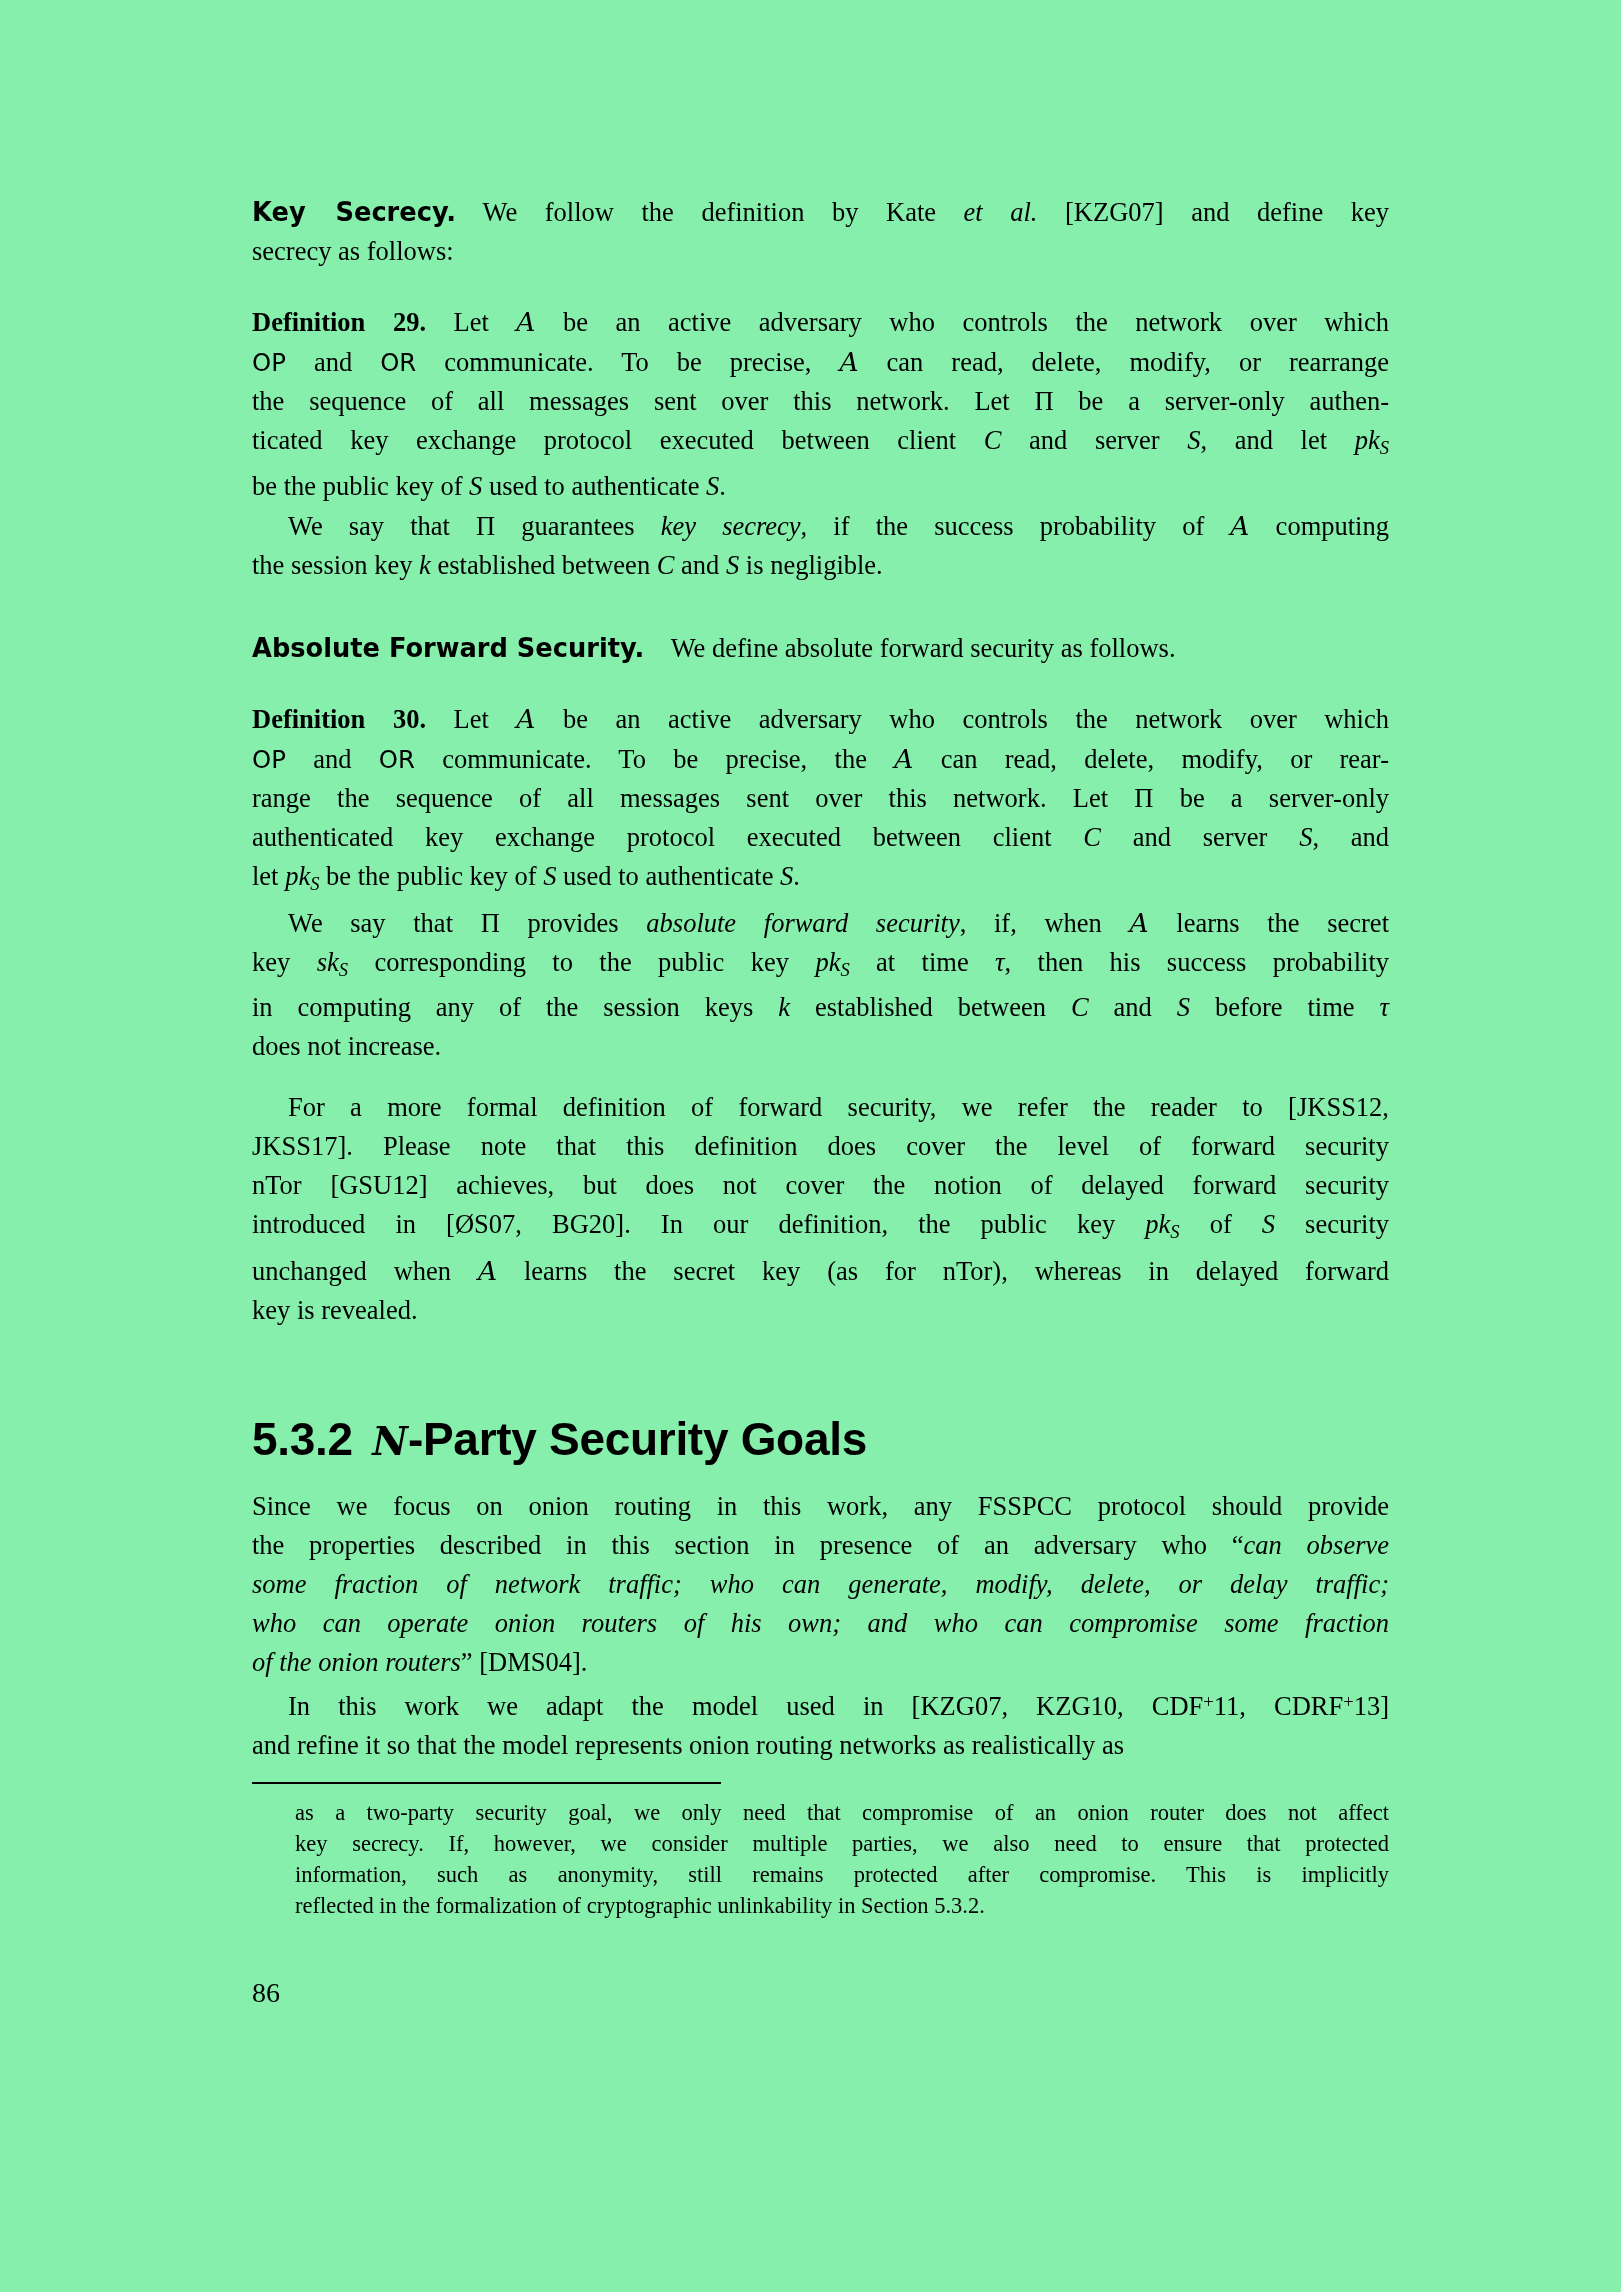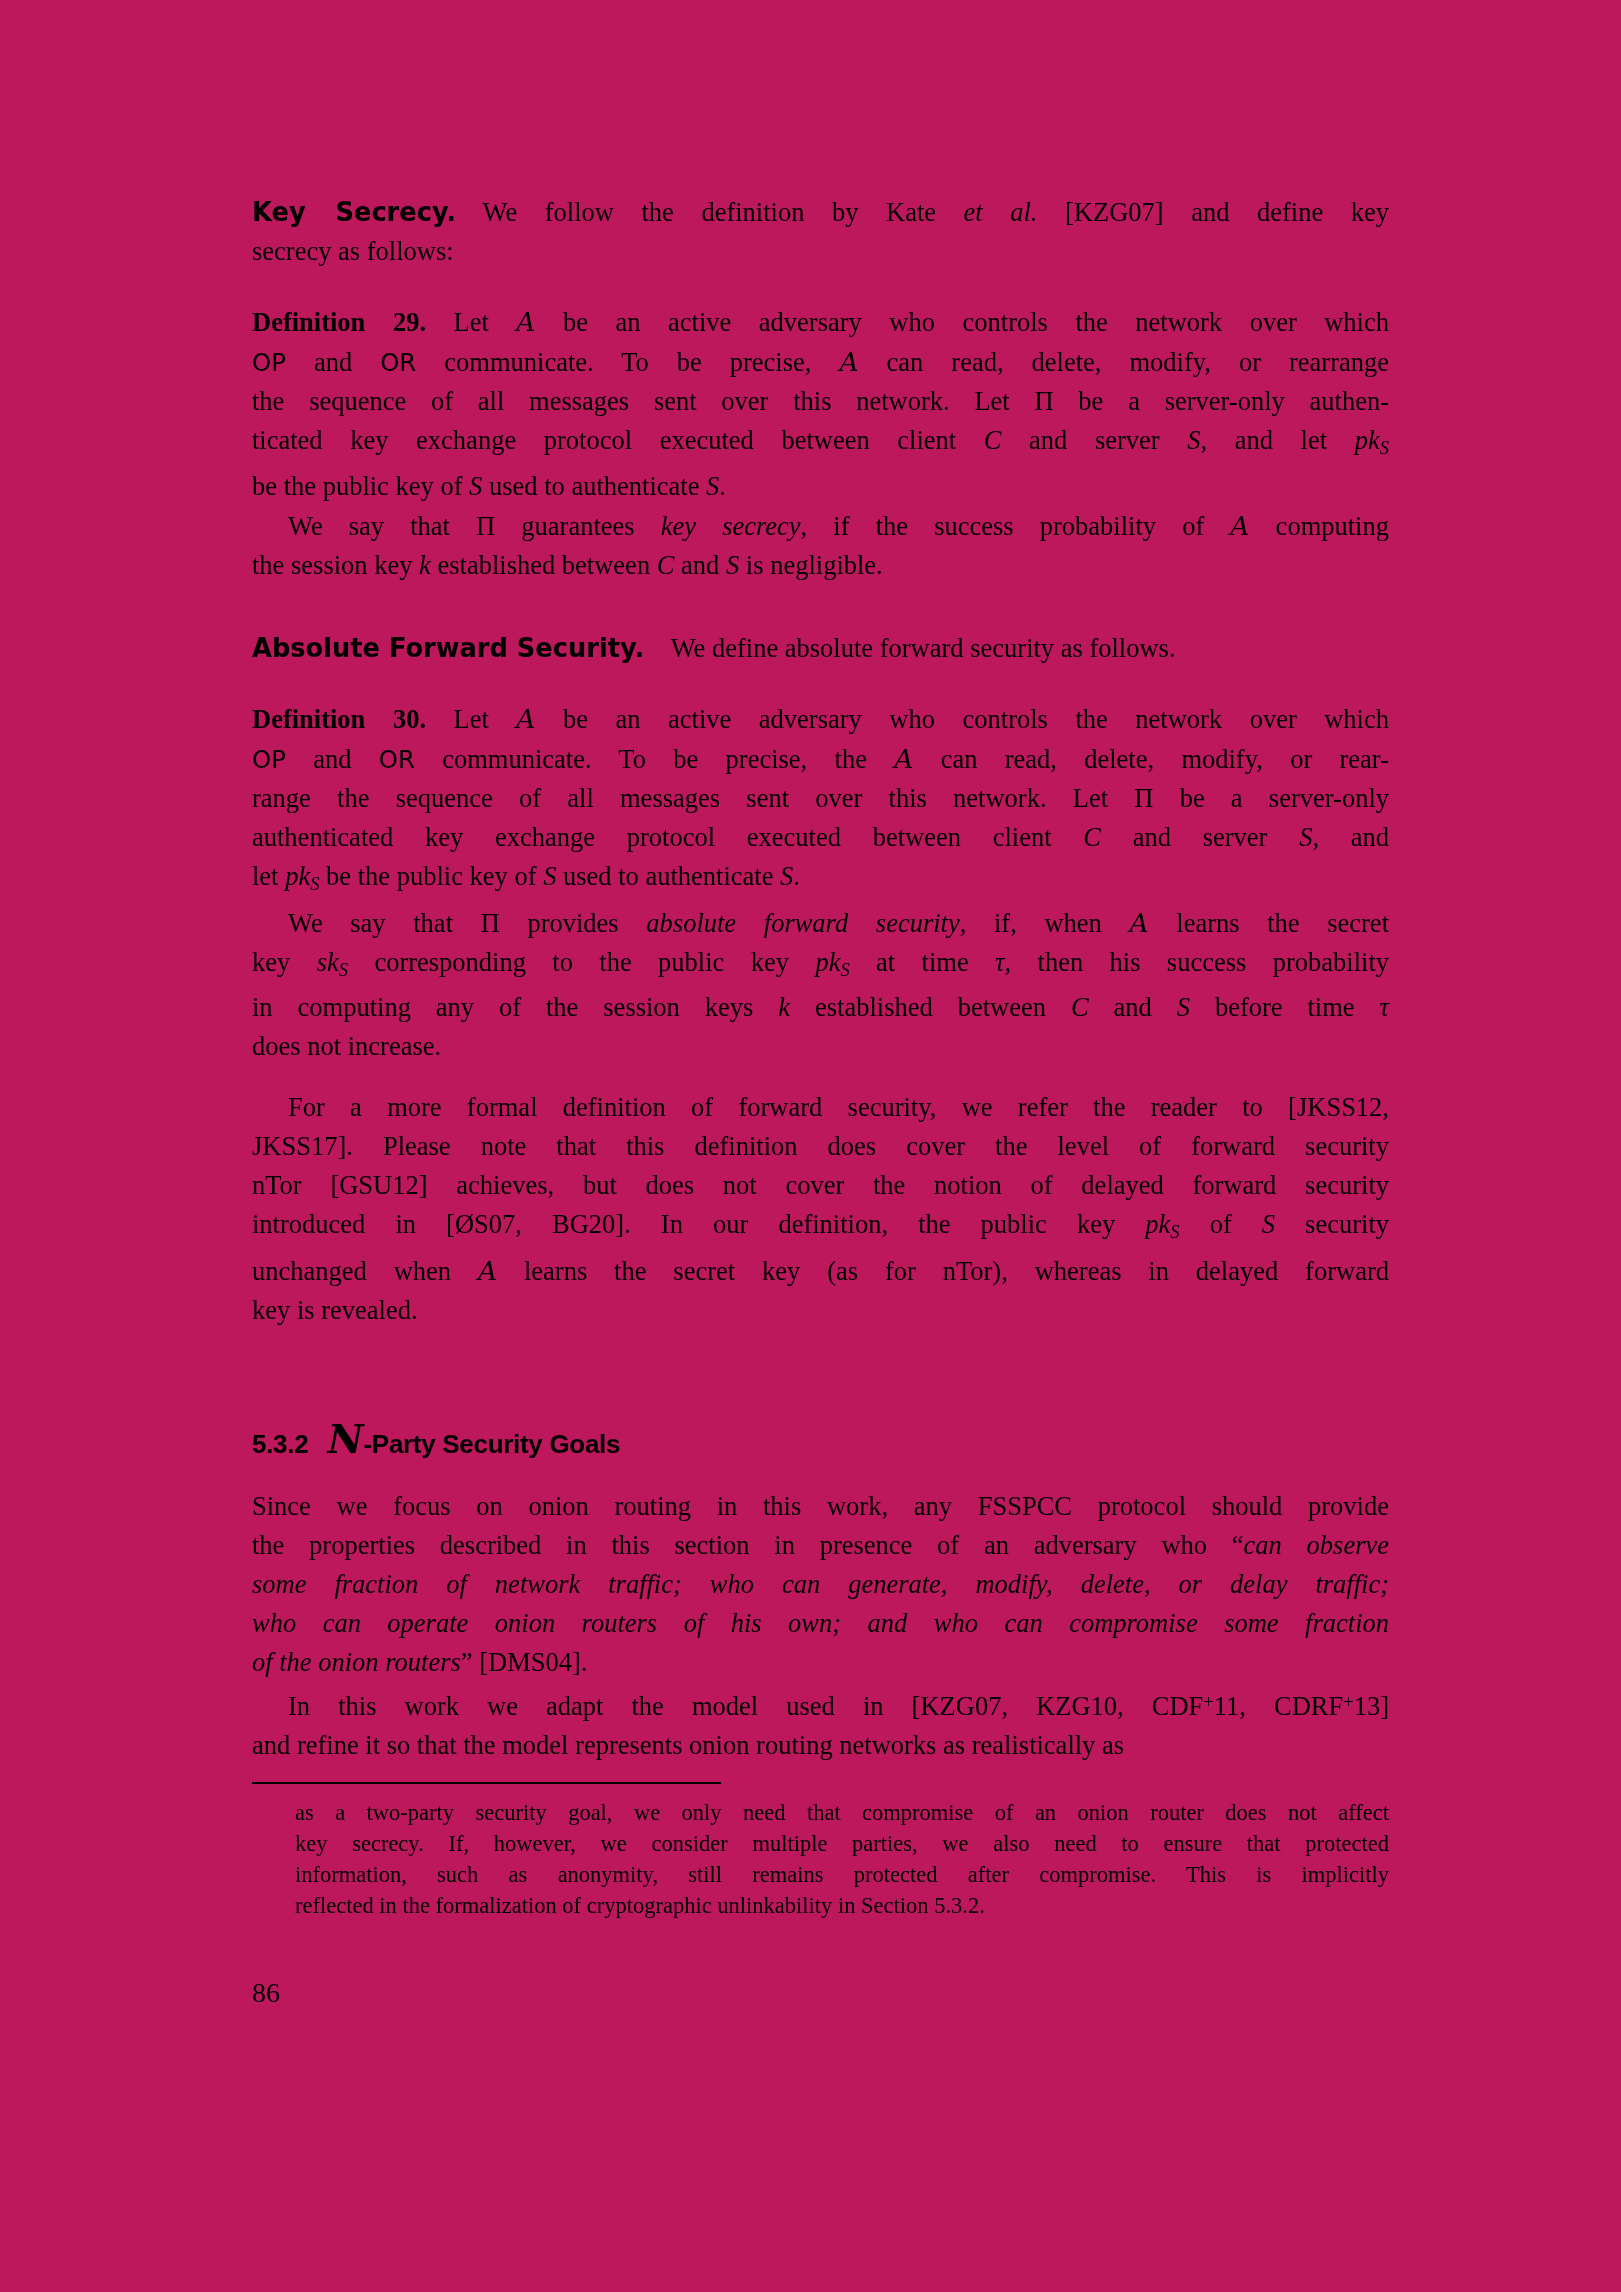--- a/index.html
+++ b/index.html
@@ -1,20 +1,20 @@
 <!DOCTYPE html>
 <html><head>
 <meta charset="utf-8">
 <style>
   html, body { margin: 0; padding: 0; background: #ffffff; }
   .page {
     position: relative;
     width: 1621px;
     height: 2293px;
-    background: #be185d;
+    background: #86efac;
     color: #000000;
     font-family: "Liberation Serif", serif;
     font-size: 26.5px;
     overflow: hidden;
   }
   .block {
     position: absolute;
     left: 252px;
     width: 1137px;
   }
@@ -43,21 +43,21 @@
   
   .b-key-secrecy   { top: 193px; }
   .b-def29         { top: 302px; }
   .b-afs           { top: 629px; }
   .b-def30         { top: 699px; }
   .b-discussion    { top: 1088px; }
   .b-heading       { top: 1417px; }
   .b-intro         { top: 1487px; }
 
   .b-heading .line { line-height: 45px; text-align: left; }
-  .b-heading .s-bsf { font-family: "Liberation Sans", sans-serif; font-size: 26px; letter-spacing: -0.3px; }
+  .b-heading .s-bsf { font-family: "Liberation Sans", sans-serif; font-size: 46px; letter-spacing: -0.3px; }
   .b-heading .s-bit { font-size: 39px; }
   .b-heading .s-rm  { font-size: 39px; }
 
   .footnote-rule {
     position: absolute;
     left: 252px;
     top: 1782px;
     width: 469px;
     height: 2px;
     background: #000000;

